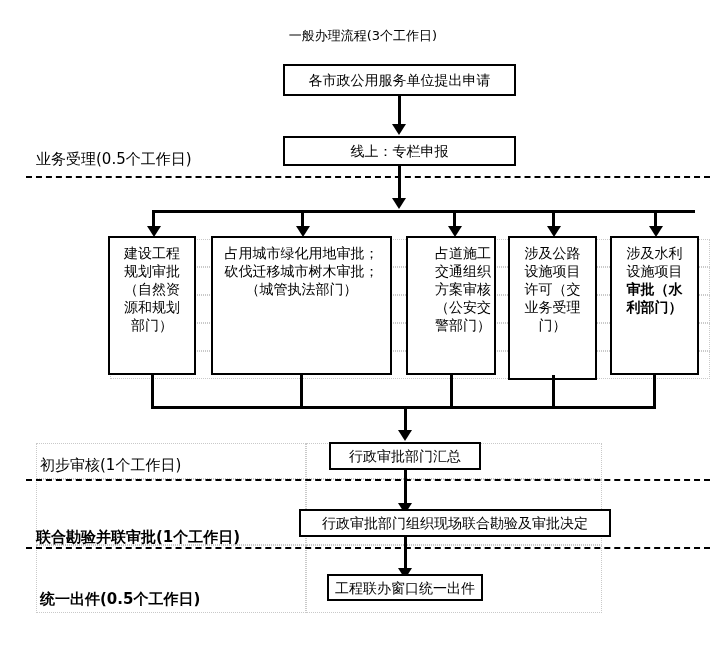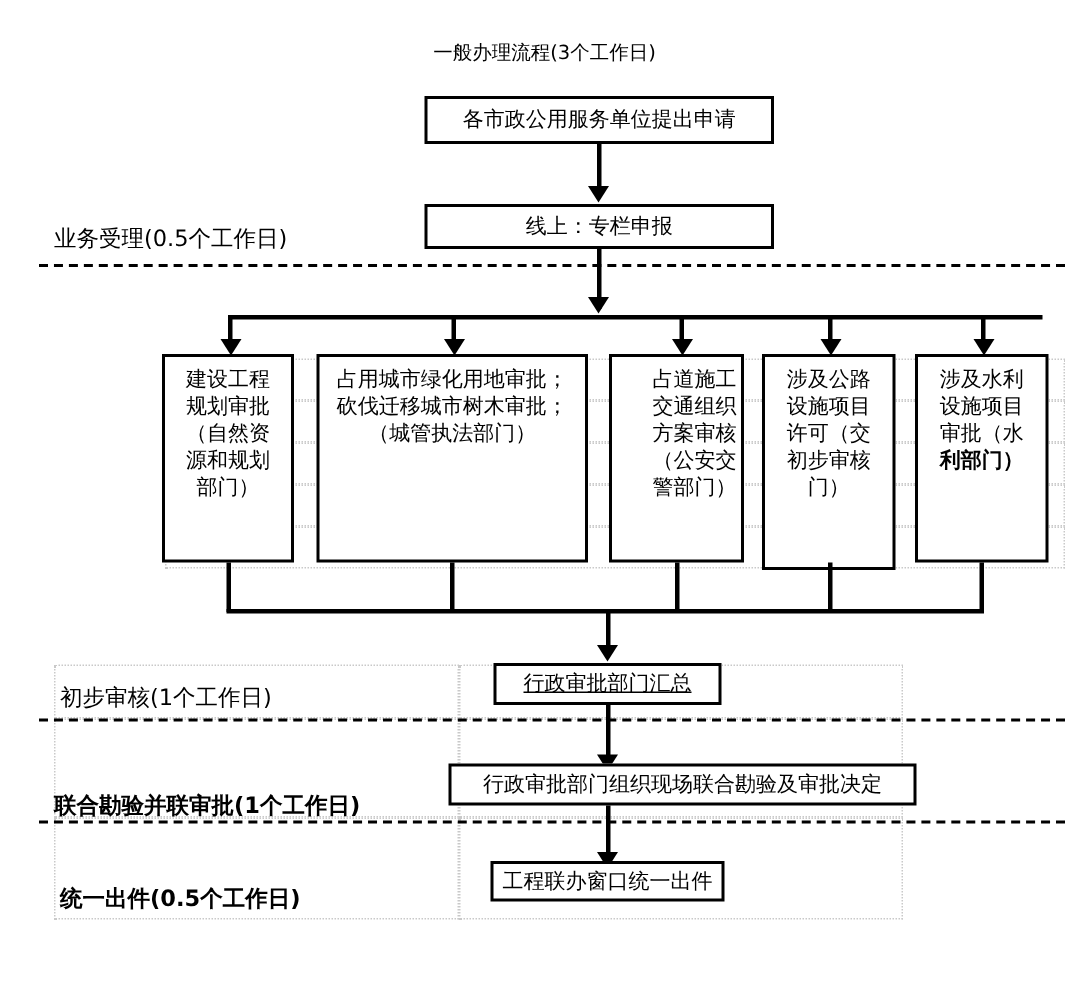--- a/index.html
+++ b/index.html
@@ -150,30 +150,30 @@
       <div>（公安交</div>
       <div>警部门）</div>
     </div>
   </div>
 
   <div class="abs box box-tall" style="left:496px;top:236px;width:89px;height:144px;margin-left:12px;">
     <div class="txt">
       <div>涉及公路</div>
       <div>设施项目</div>
       <div>许可（交</div>
-      <div>初步审核</div>
+      <div>业务受理</div>
       <div>门）</div>
     </div>
   </div>
 
   <div class="abs box box-tall" style="left:610px;top:236px;width:89px;height:139px;">
     <div class="txt">
       <div>涉及水利</div>
       <div>设施项目</div>
-      <div style="font-weight:normal;">审批（水</div>
+      <div style="font-weight:bold;">审批（水</div>
       <div style="font-weight:bold;">利部门）</div>
     </div>
   </div>
 
   <div class="abs vline" style="left:151px;top:375px;height:33px;"></div>
   <div class="abs vline" style="left:300px;top:375px;height:33px;"></div>
   <div class="abs vline" style="left:450px;top:375px;height:33px;"></div>
   <div class="abs vline" style="left:552px;top:375px;height:33px;"></div>
   <div class="abs vline" style="left:653px;top:375px;height:33px;"></div>
   <div class="abs hline" style="left:151px;top:406px;width:505px;"></div>
@@ -181,21 +181,21 @@
   <div class="abs vline" style="left:404px;top:406px;height:26px;"></div>
   <div class="abs arrow-down" style="left:398px;top:430px;"></div>
 
   <div class="abs grid-cell" style="left:36px;top:443px;width:270px;height:36px;"></div>
   <div class="abs grid-cell" style="left:306px;top:443px;width:296px;height:36px;"></div>
   <div class="abs grid-cell" style="left:36px;top:479px;width:270px;height:66px;"></div>
   <div class="abs grid-cell" style="left:306px;top:479px;width:296px;height:66px;"></div>
   <div class="abs grid-cell" style="left:36px;top:545px;width:270px;height:68px;"></div>
   <div class="abs grid-cell" style="left:306px;top:545px;width:296px;height:68px;"></div>
 
-  <div class="abs box" style="left:329px;top:442px;width:152px;height:28px;text-decoration:underline;">
+  <div class="abs box" style="left:329px;top:442px;width:152px;height:28px;">
     <span class="txt">行政审批部门汇总</span>
   </div>
 
   <div class="abs stage-label" style="left:40px;top:456px;">初步审核(1个工作日)</div>
   <div class="abs sep" style="left:26px;top:479px;width:684px;"></div>
 
   <div class="abs vline" style="left:404px;top:470px;height:36px;"></div>
   <div class="abs arrow-down" style="left:398px;top:503px;"></div>
 
   <div class="abs box" style="left:299px;top:509px;width:312px;height:28px;">

